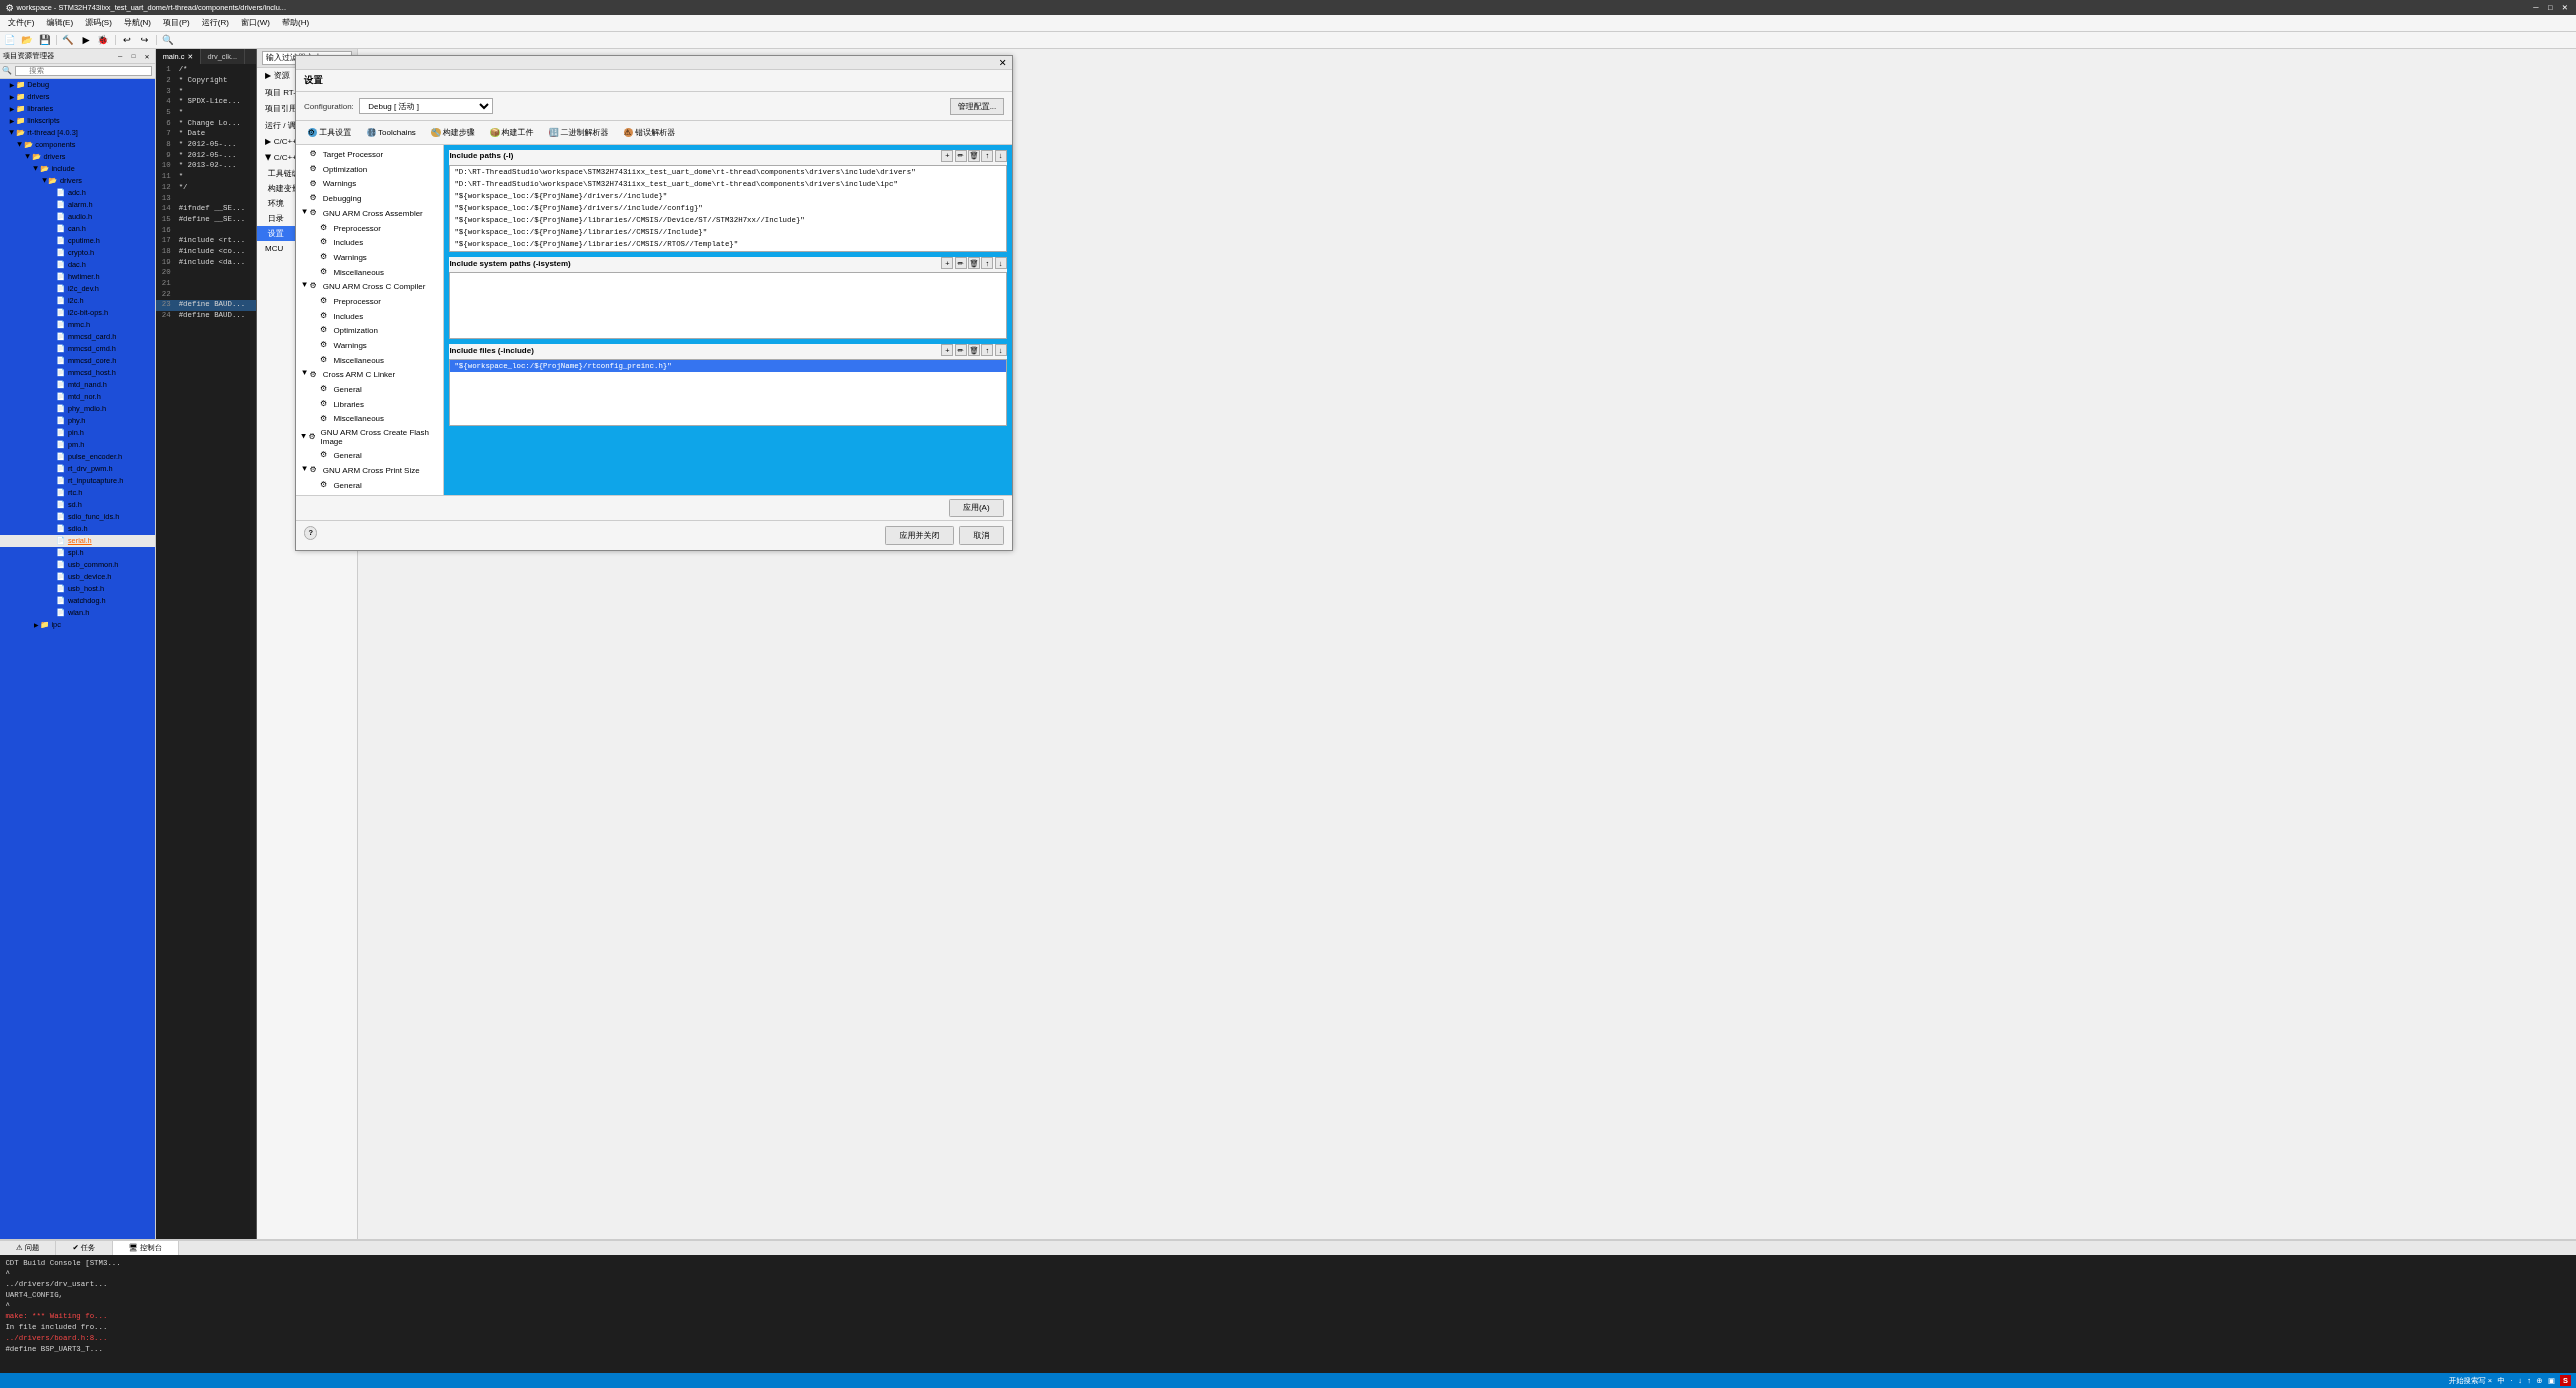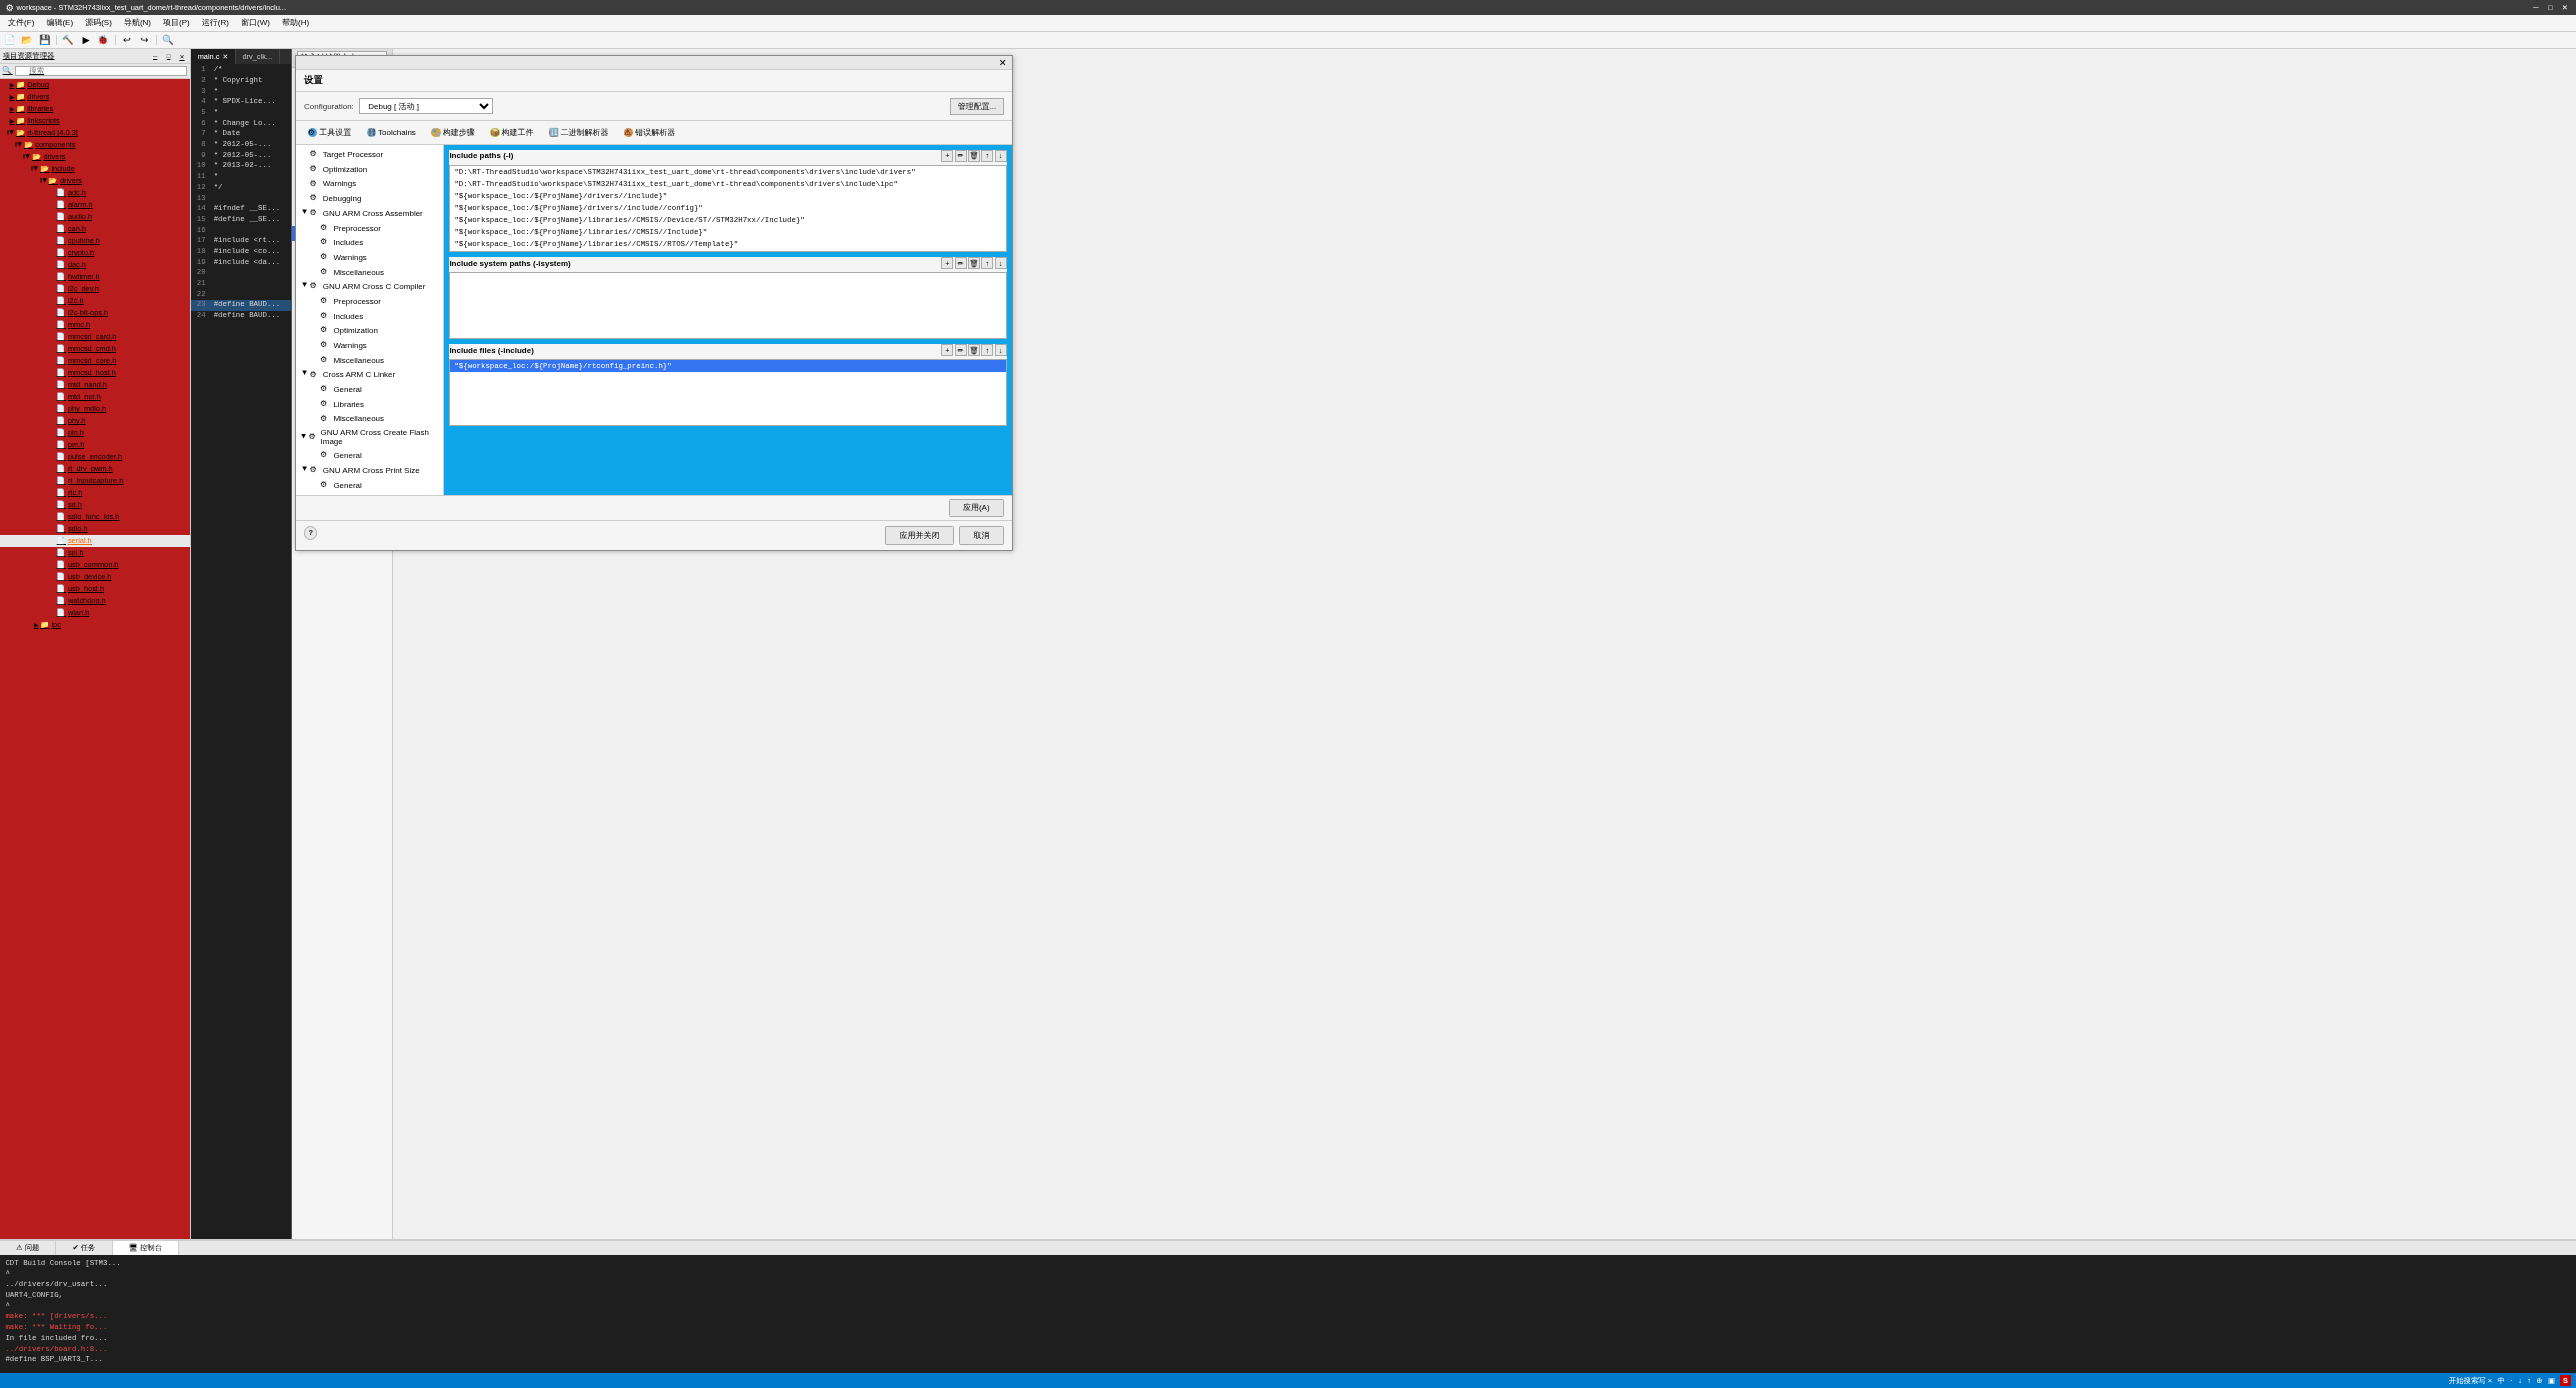--- a/index.html
+++ b/index.html
@@ -14,21 +14,21 @@
     
     #menu-bar { background: #f5f5f5; border-bottom: 0.7px solid #ccc; height: 17px; display: flex; align-items: center; padding: 0 2.7px; font-size: 8px; gap: 1.3px; }
     .menu-item { padding: 1.3px 5.4px; cursor: pointer; white-space: nowrap; }
 
     
     #toolbar { background: #f5f5f5; border-bottom: 0.7px solid #ccc; height: 17.4px; display: flex; align-items: center; padding: 0 2.7px; gap: 2.7px; }
     .toolbar-btn { width: 14.8px; height: 13.4px; display: flex; align-items: center; justify-content: center; cursor: pointer; border: none; background: transparent; font-size: 9.4px; }
     .toolbar-sep { width: 0.7px; height: 10.7px; background: #ccc; margin: 0 1.3px; }
 
     
-    #left-panel { width: 191px; min-width: 134px; background: #b91c1c; border-right: 0.7px solid #ccc; display: flex; flex-direction: column; overflow: hidden; text-decoration: underline; }
+    #left-panel { width: 156px; min-width: 134px; background: #1d4ed8; border-right: 0.7px solid #ccc; display: flex; flex-direction: column; overflow: hidden; }
     #left-panel-header { background: #e8e8e8; border-bottom: 0.7px solid #ccc; height: 14.8px; display: flex; align-items: center; padding: 0 2.7px; font-size: 7.4px; gap: 2.7px; }
     #left-panel-header .panel-title { flex: 1; font-size: 7.4px; }
     #project-tree { flex: 1; overflow-y: auto; overflow-x: hidden; font-size: 7.4px; }
     .tree-item { display: flex; align-items: center; height: 12px; padding-left: 2.7px; cursor: pointer; white-space: nowrap; }
     .tree-indent { display: inline-block; }
     .tree-arrow { display: inline-block; width: 8px; text-align: center; font-size: 6px; }
     .tree-icon { margin-right: 2px; font-size: 7.4px; }
     .tree-label { font-size: 7.4px; }
 
     
@@ -889,23 +889,20 @@
         <div class="console-line">
           <span>../drivers/drv_usart...</span>
         </div>
         <div class="console-line">
           <span>        UART4_CONFIG,</span>
         </div>
         <div class="console-line">
           <span>        ^</span>
         </div>
         <div class="console-line console-error">
-          <span>make: *** [drivers/s...</span>
-        </div>
-        <div class="console-line console-error">
           <span>make: *** Waiting fo...</span>
         </div>
         <div class="console-line">
           <span>In file included fro...</span>
         </div>
         <div class="console-line console-error">
           <span>../drivers/board.h:8...</span>
         </div>
         <div class="console-line">
           <span>#define BSP_UART3_T...</span>

